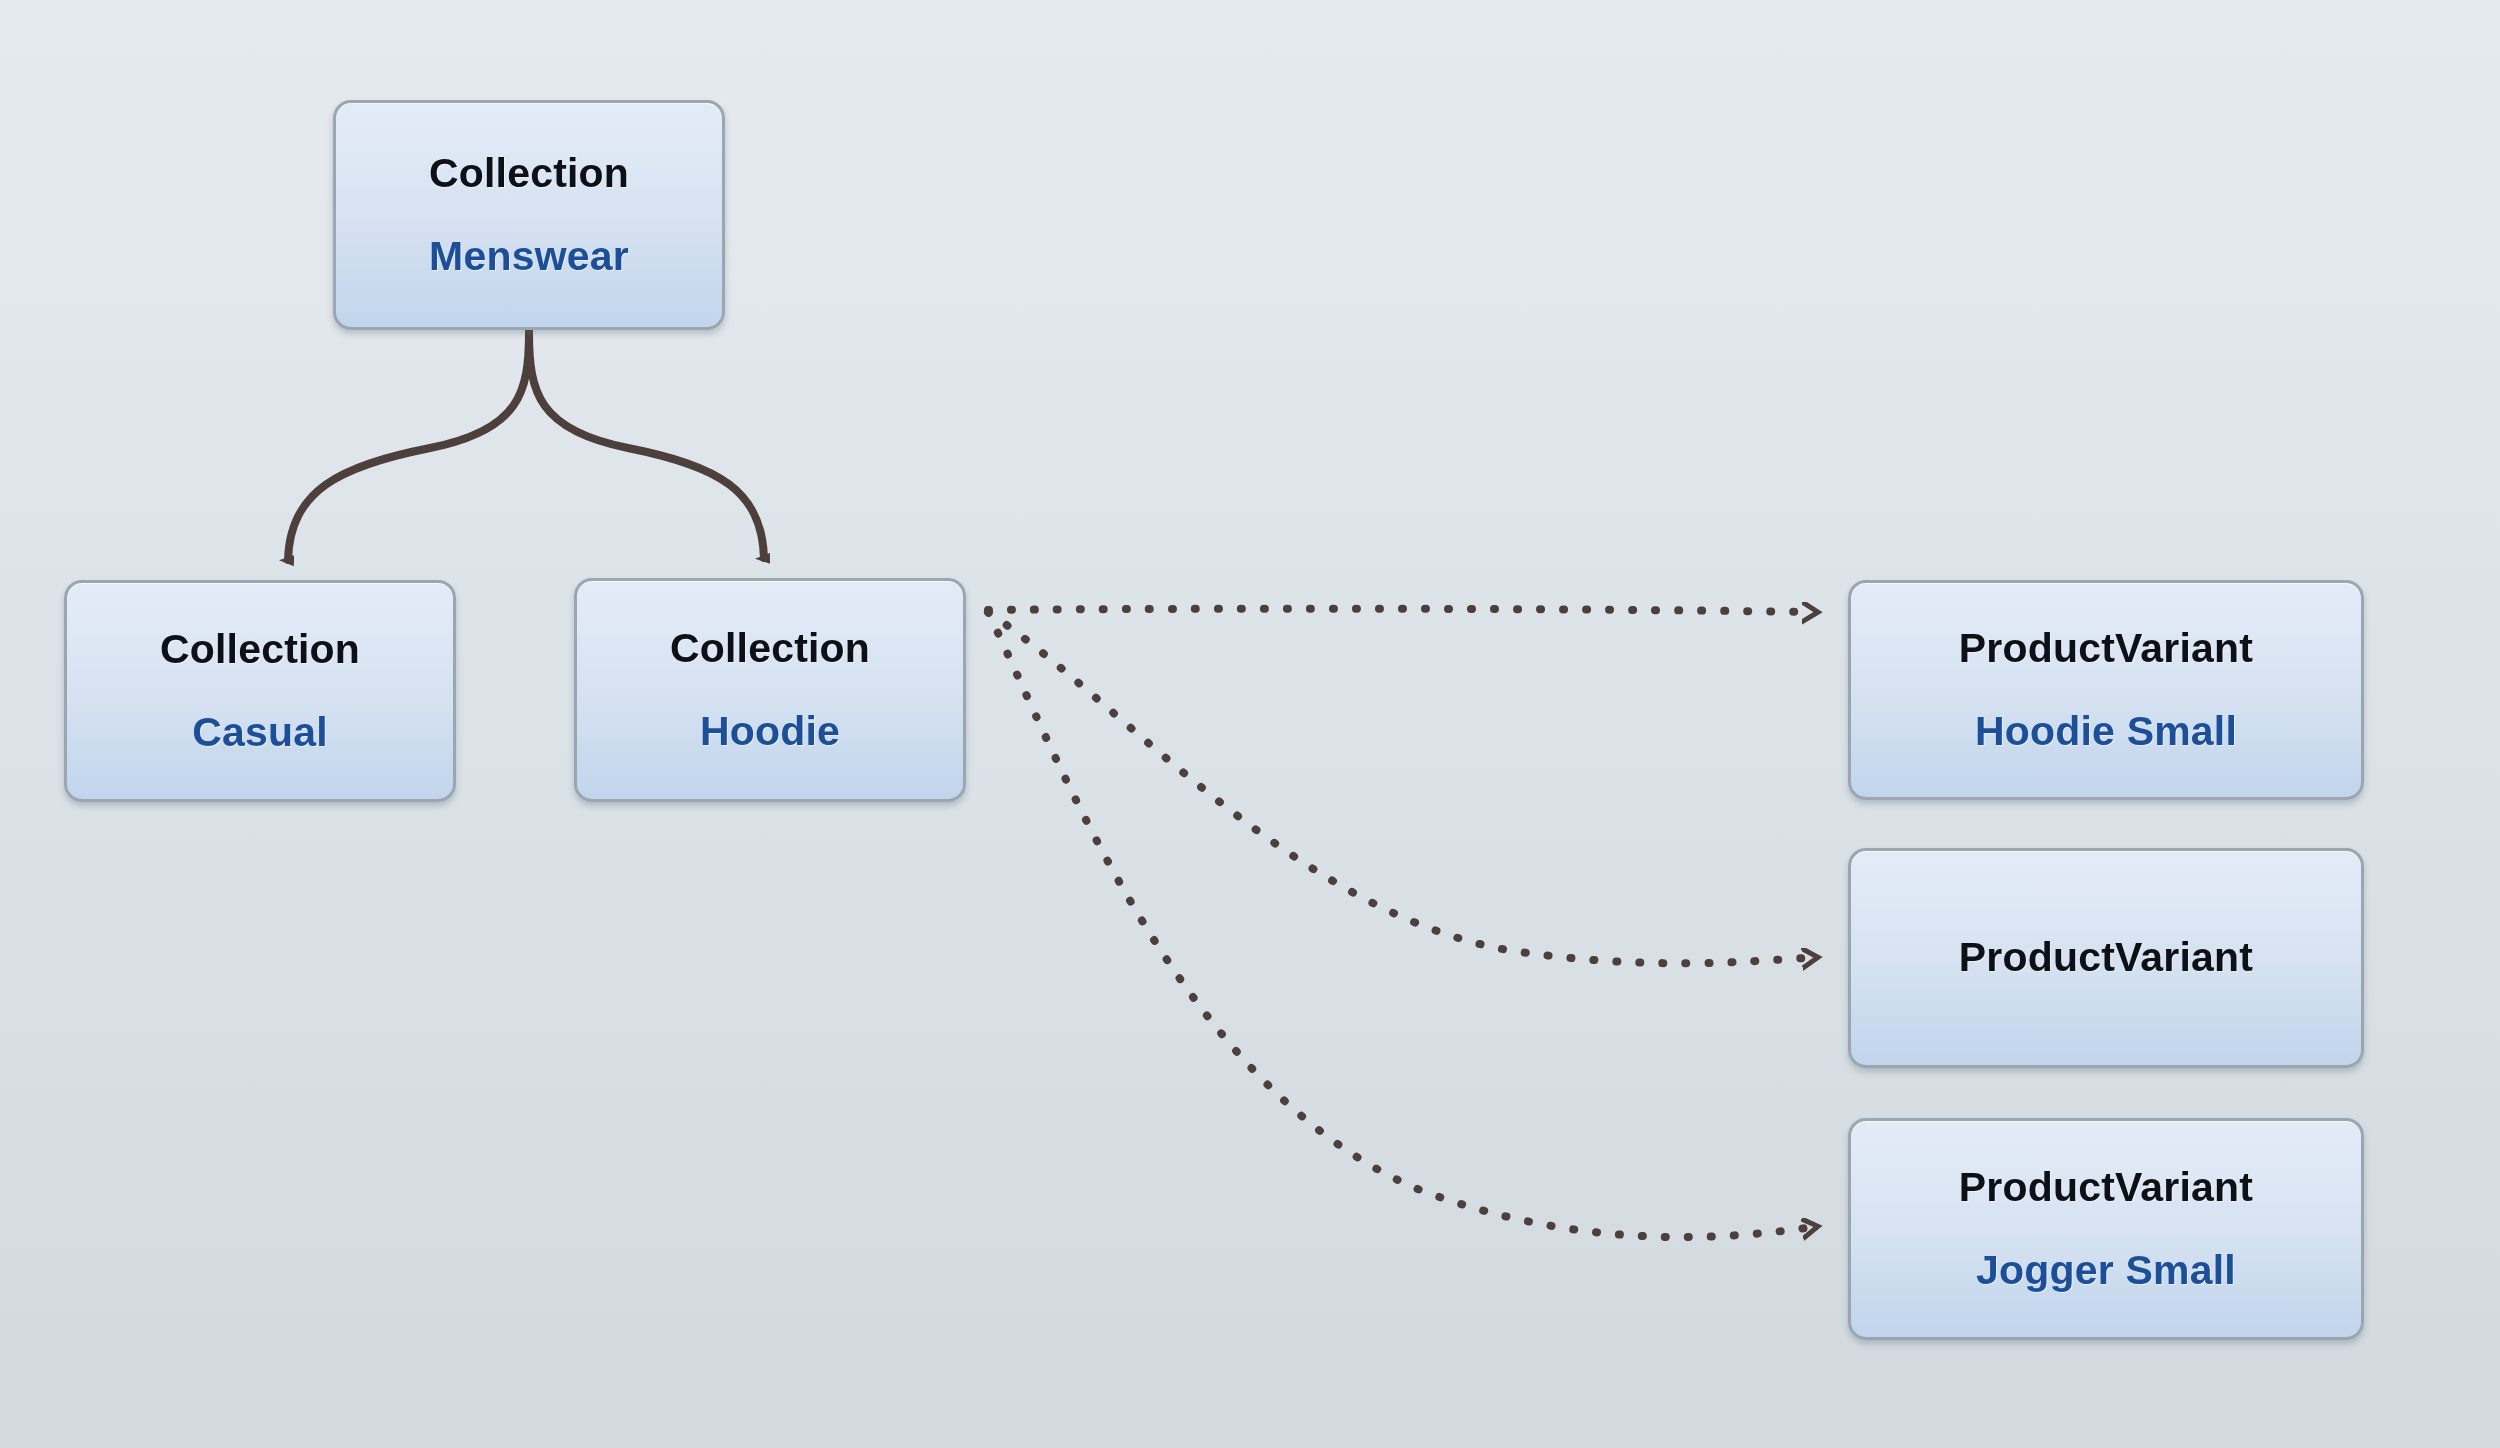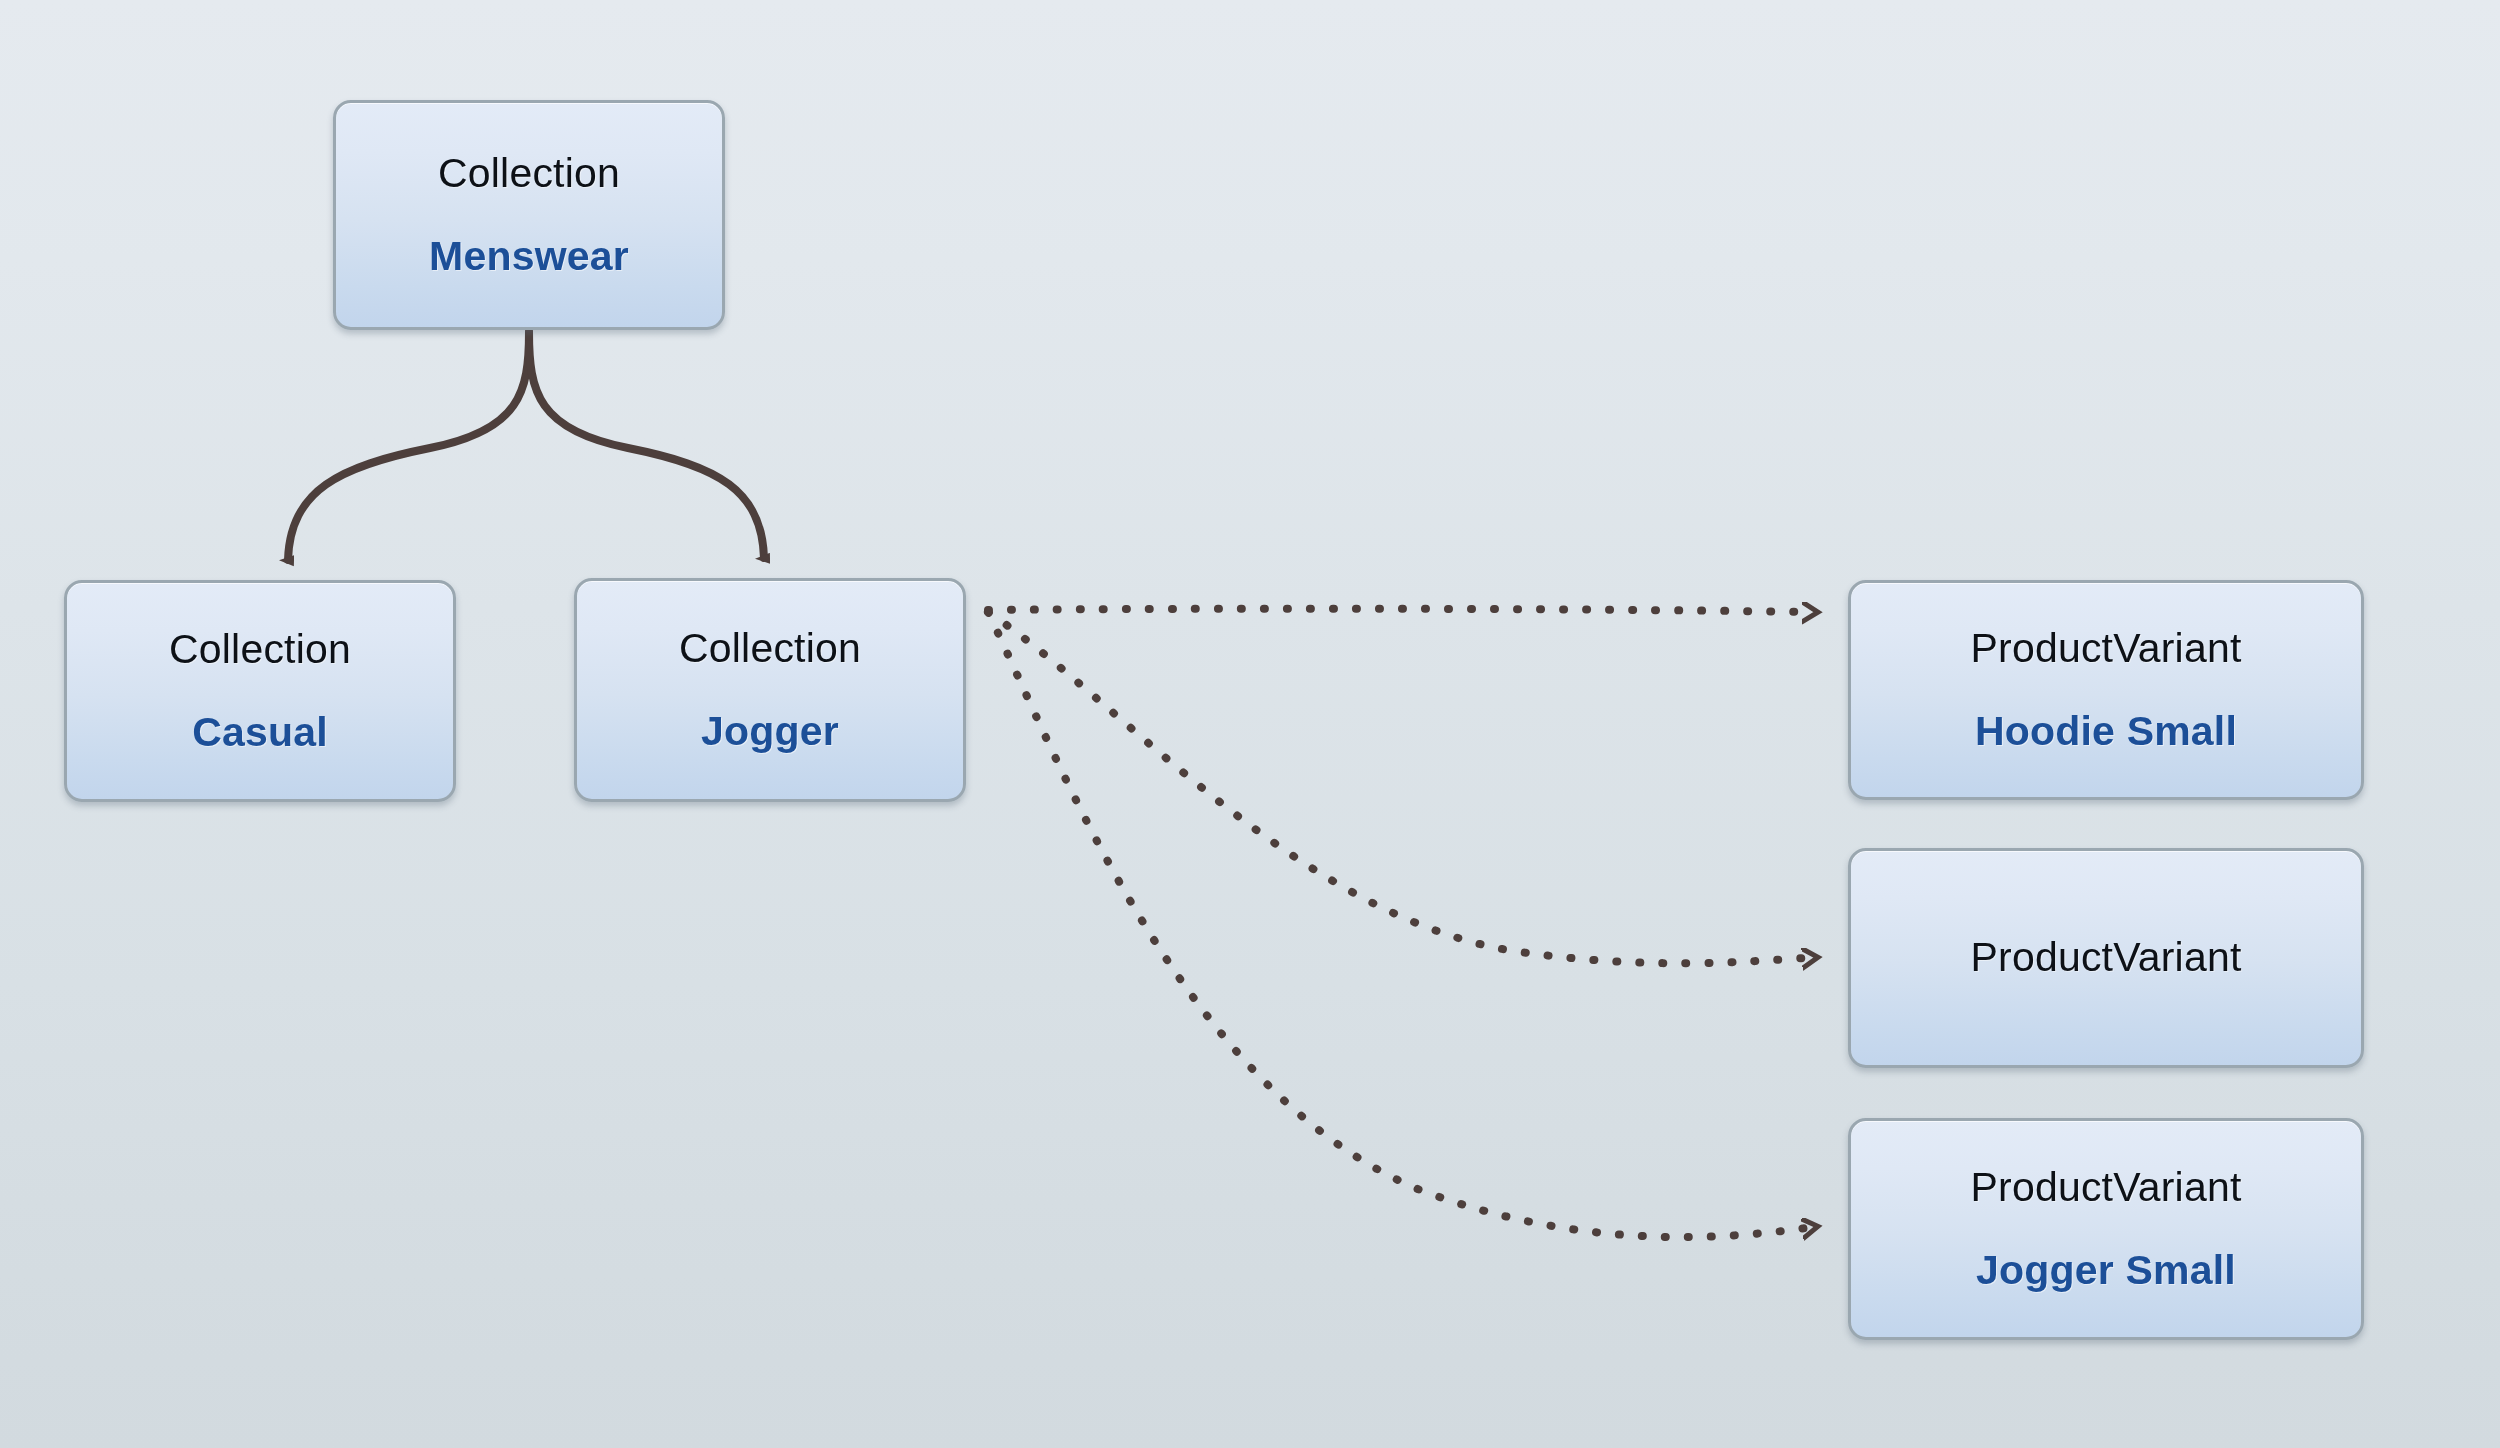--- a/index.html
+++ b/index.html
@@ -33,21 +33,21 @@
     border: 3px solid #9aa7b0;
     background: linear-gradient(to bottom, #e3ebf7 0%, #dfe8f5 22%, #d6e2f1 52%, #c9daee 82%, #c2d5ec 100%);
     box-shadow: 0 4px 6px rgba(90,105,120,0.32), inset 0 1px 0 rgba(255,255,255,0.7);
     display: flex;
     flex-direction: column;
     align-items: center;
     justify-content: center;
   }
   .node-type {
     font-size: 41px;
-    font-weight: normal;
+    font-weight: bold;
     color: #0d1117;
     letter-spacing: 0.2px;
     text-shadow: 1px 1px 0 rgba(255,255,255,0.45);
     line-height: 1.1;
   }
   .node-name {
     font-size: 41px;
     font-weight: bold;
     color: #1c4f98;
     letter-spacing: 0.2px;
@@ -93,21 +93,21 @@
     <div class="node-name">Menswear</div>
   </div>
 
   <div class="node" id="n-1" style="left: 64px; top: 580px; width: 392px; height: 222px;">
     <div class="node-type">Collection</div>
     <div class="node-name">Casual</div>
   </div>
 
   <div class="node" id="n-2" style="left: 574px; top: 578px; width: 392px; height: 224px;">
     <div class="node-type">Collection</div>
-    <div class="node-name">Jogger</div>
+    <div class="node-name">Hoodie</div>
   </div>
 
   <div class="node" id="n-3" style="left: 1848px; top: 580px; width: 516px; height: 220px;">
     <div class="node-type">ProductVariant</div>
     <div class="node-name">Hoodie Small</div>
   </div>
 
   <div class="node" id="n-4" style="left: 1848px; top: 848px; width: 516px; height: 220px;">
     <div class="node-type">ProductVariant</div>
   </div>

